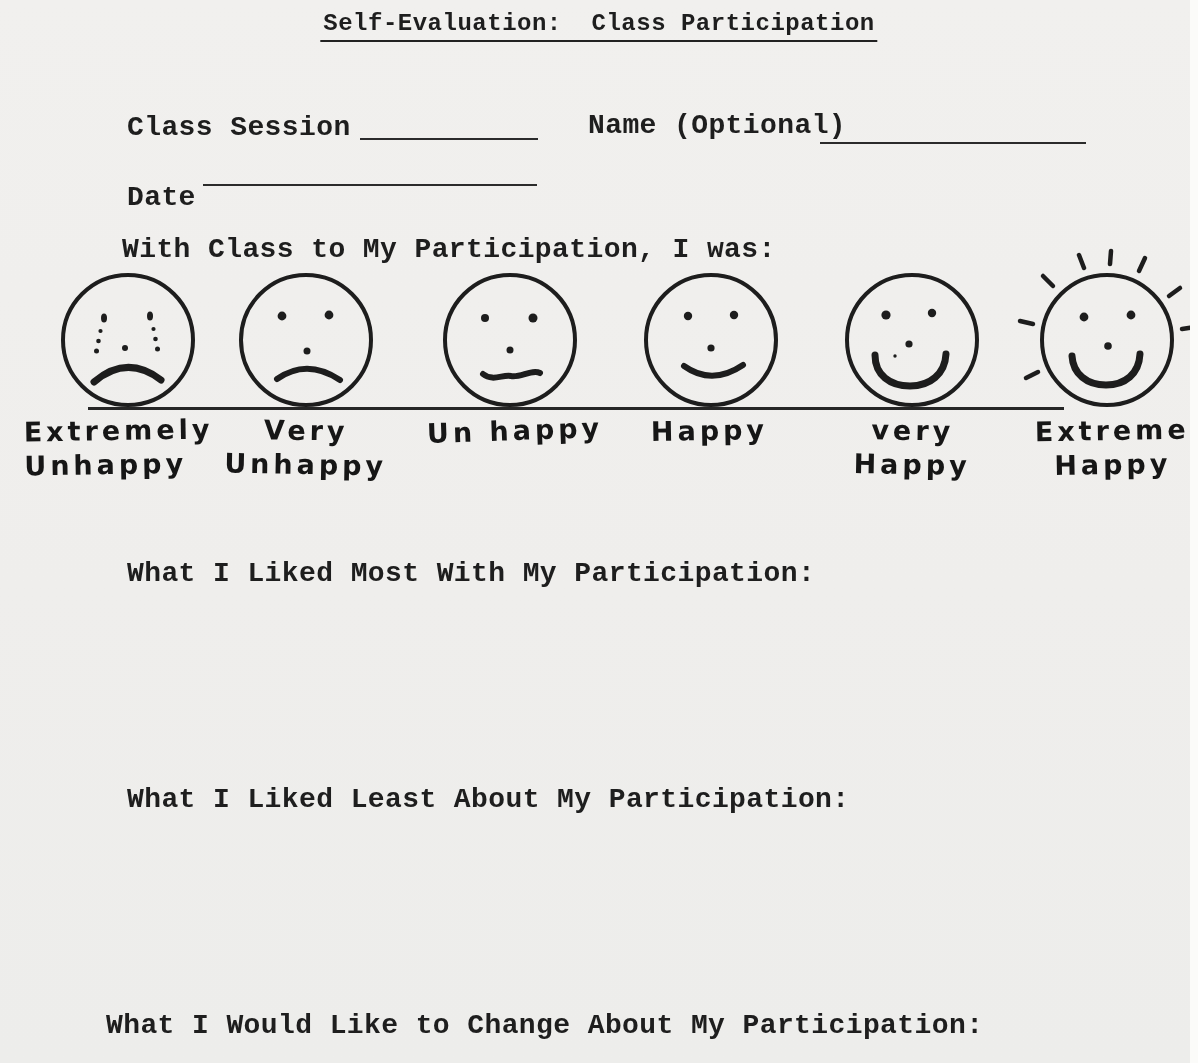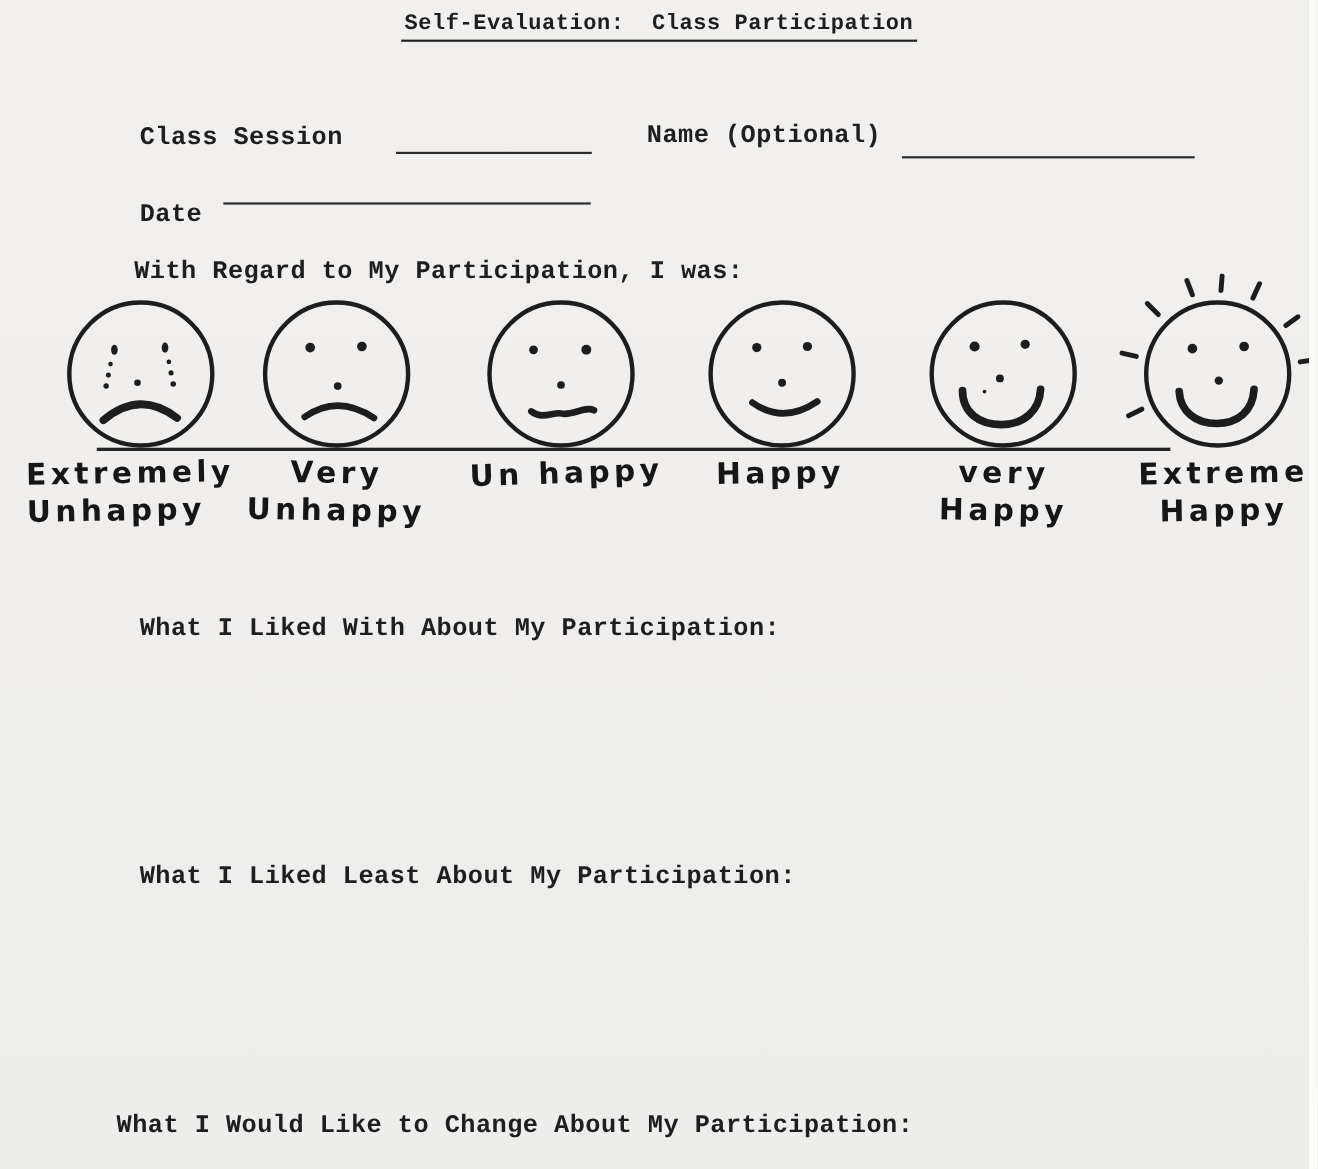--- a/index.html
+++ b/index.html
@@ -6,26 +6,26 @@
   #page {
     position:relative; width:1198px; height:1063px; margin:0 auto;
     background:linear-gradient(180deg,#f1f0ee 0%,#efeeec 55%,#ededeb 100%);
     overflow:hidden;
     font-family:"Liberation Mono","DejaVu Sans Mono",monospace;
     color:#1e1e1e;
   }
   .tw { 
     position:absolute;
     font-family:"Liberation Mono","DejaVu Sans Mono",monospace;
-    font-weight:700; font-size:23px; letter-spacing:0.4px;
+    font-weight:700; font-size:28px; letter-spacing:0.4px;
     color:#1e1e1e; white-space:pre;
   }
   #title {
     top:10px; left:50%; transform:translateX(-50%);
-    font-size:20px; letter-spacing:0.5px;
+    font-size:24px; letter-spacing:0.5px;
     border-bottom:2.5px solid #222; padding:0 3px 3px 3px;
   }
   .blank { position:absolute; border-bottom:2.5px solid #2b2b2b; height:18px; }
   #blank-class-session { left:360px; top:120px; width:178px; }
   #blank-name         { left:820px; top:124px; width:266px; }
   #blank-date         { left:203px; top:166px; width:334px; }
 
   #scale-line { position:absolute; left:88px; top:407px; width:976px; height:2.5px; background:#262626; }
 
   .face-wrap { position:absolute; width:140px; height:140px; top:270px; }
@@ -70,21 +70,21 @@
 
   <div class="tw" style="left:127px; top:112px;">Class Session</div>
   <div id="blank-class-session" class="blank"></div>
 
   <div class="tw" style="left:588px; top:110px;">Name (Optional)</div>
   <div id="blank-name" class="blank"></div>
 
   <div class="tw" style="left:127px; top:162px;margin-top:20px;">Date</div>
   <div id="blank-date" class="blank"></div>
 
-  <div class="tw" style="left:122px; top:234px;">With Regard to My Participation, I was:</div>
+  <div class="tw" style="left:122px; top:234px;">With Class to My Participation, I was:</div>
 
   <div id="scale-line"></div>
 
   <div class="face-wrap" style="left:58px;">
     <svg viewBox="0 0 140 140">
       <circle class="head" cx="70" cy="70" r="65"></circle>
       <ellipse class="ink" cx="46" cy="48" rx="3" ry="4.6"></ellipse>
       <ellipse class="ink" cx="92" cy="46" rx="3" ry="4.6"></ellipse>
       <circle class="ink" cx="42.5" cy="61" r="2.1"></circle>
       <circle class="ink" cx="40.5" cy="71" r="2.3"></circle>
@@ -172,21 +172,21 @@
   </div>
   <div id="label-4" class="hw">
     <span>very</span>
     <span>Happy</span>
   </div>
   <div id="label-5" class="hw">
     <span>Extreme</span>
     <span>Happy</span>
   </div>
 
-  <div id="heading-most" class="tw">What I Liked With About My Participation:</div>
+  <div id="heading-most" class="tw">What I Liked Most With My Participation:</div>
   <div id="answer-most" class="answer-area"></div>
 
   <div id="heading-least" class="tw">What I Liked Least About My Participation:</div>
   <div id="answer-least" class="answer-area"></div>
 
   <div id="heading-change" class="tw">What I Would Like to Change About My Participation:</div>
   <div id="answer-change" class="answer-area"></div>
 
   <div id="scan-strip"></div>
 </div>

